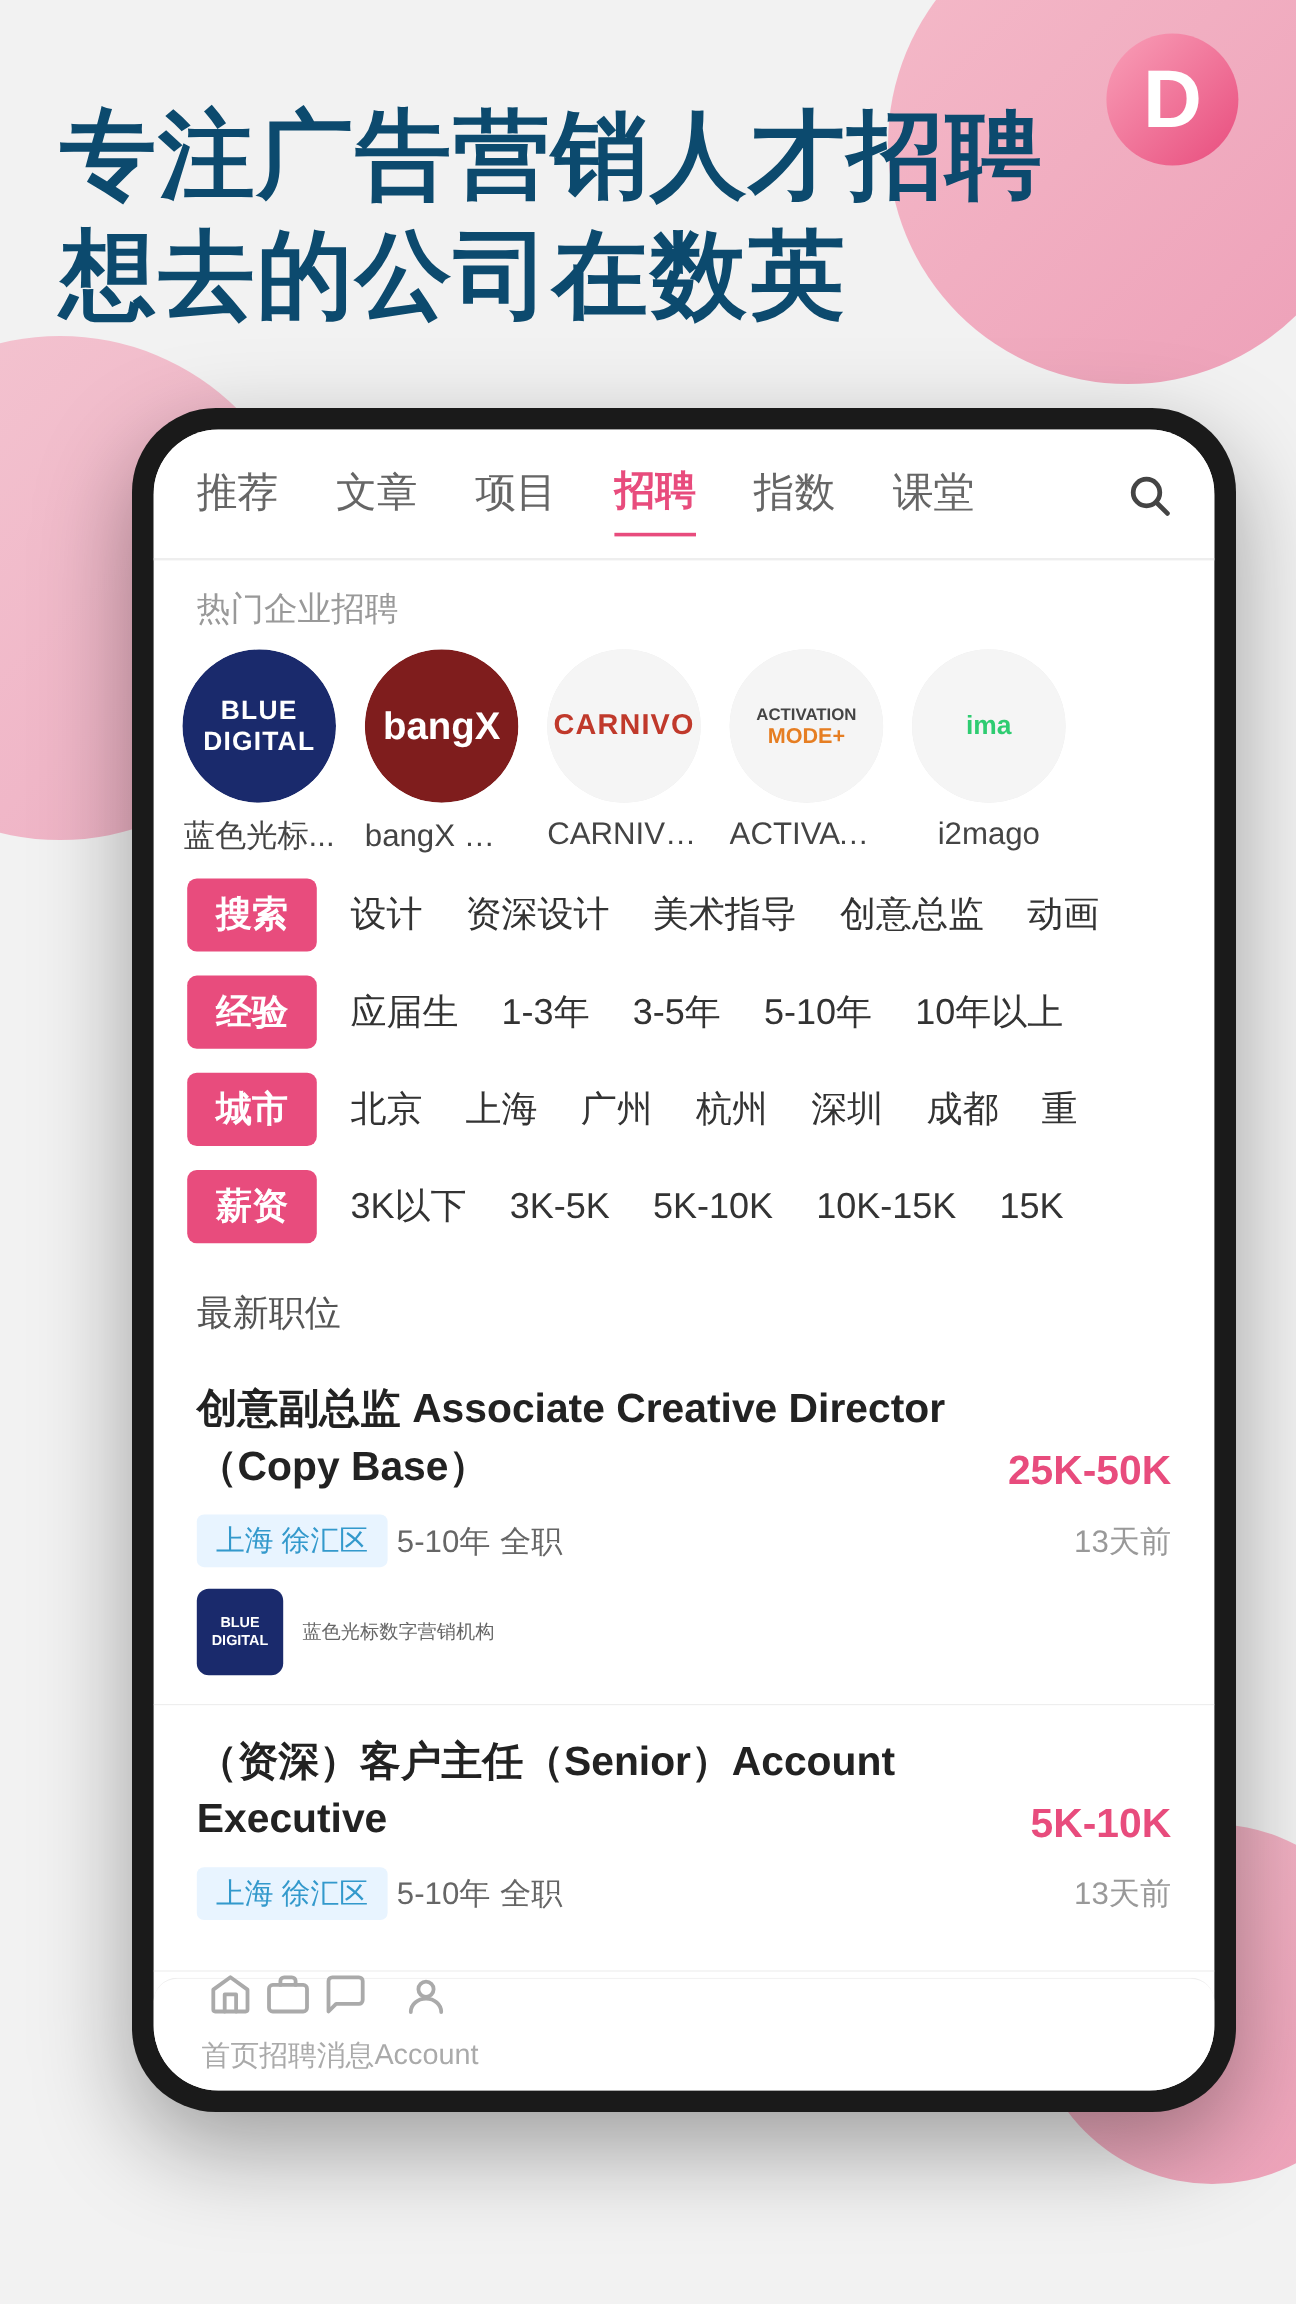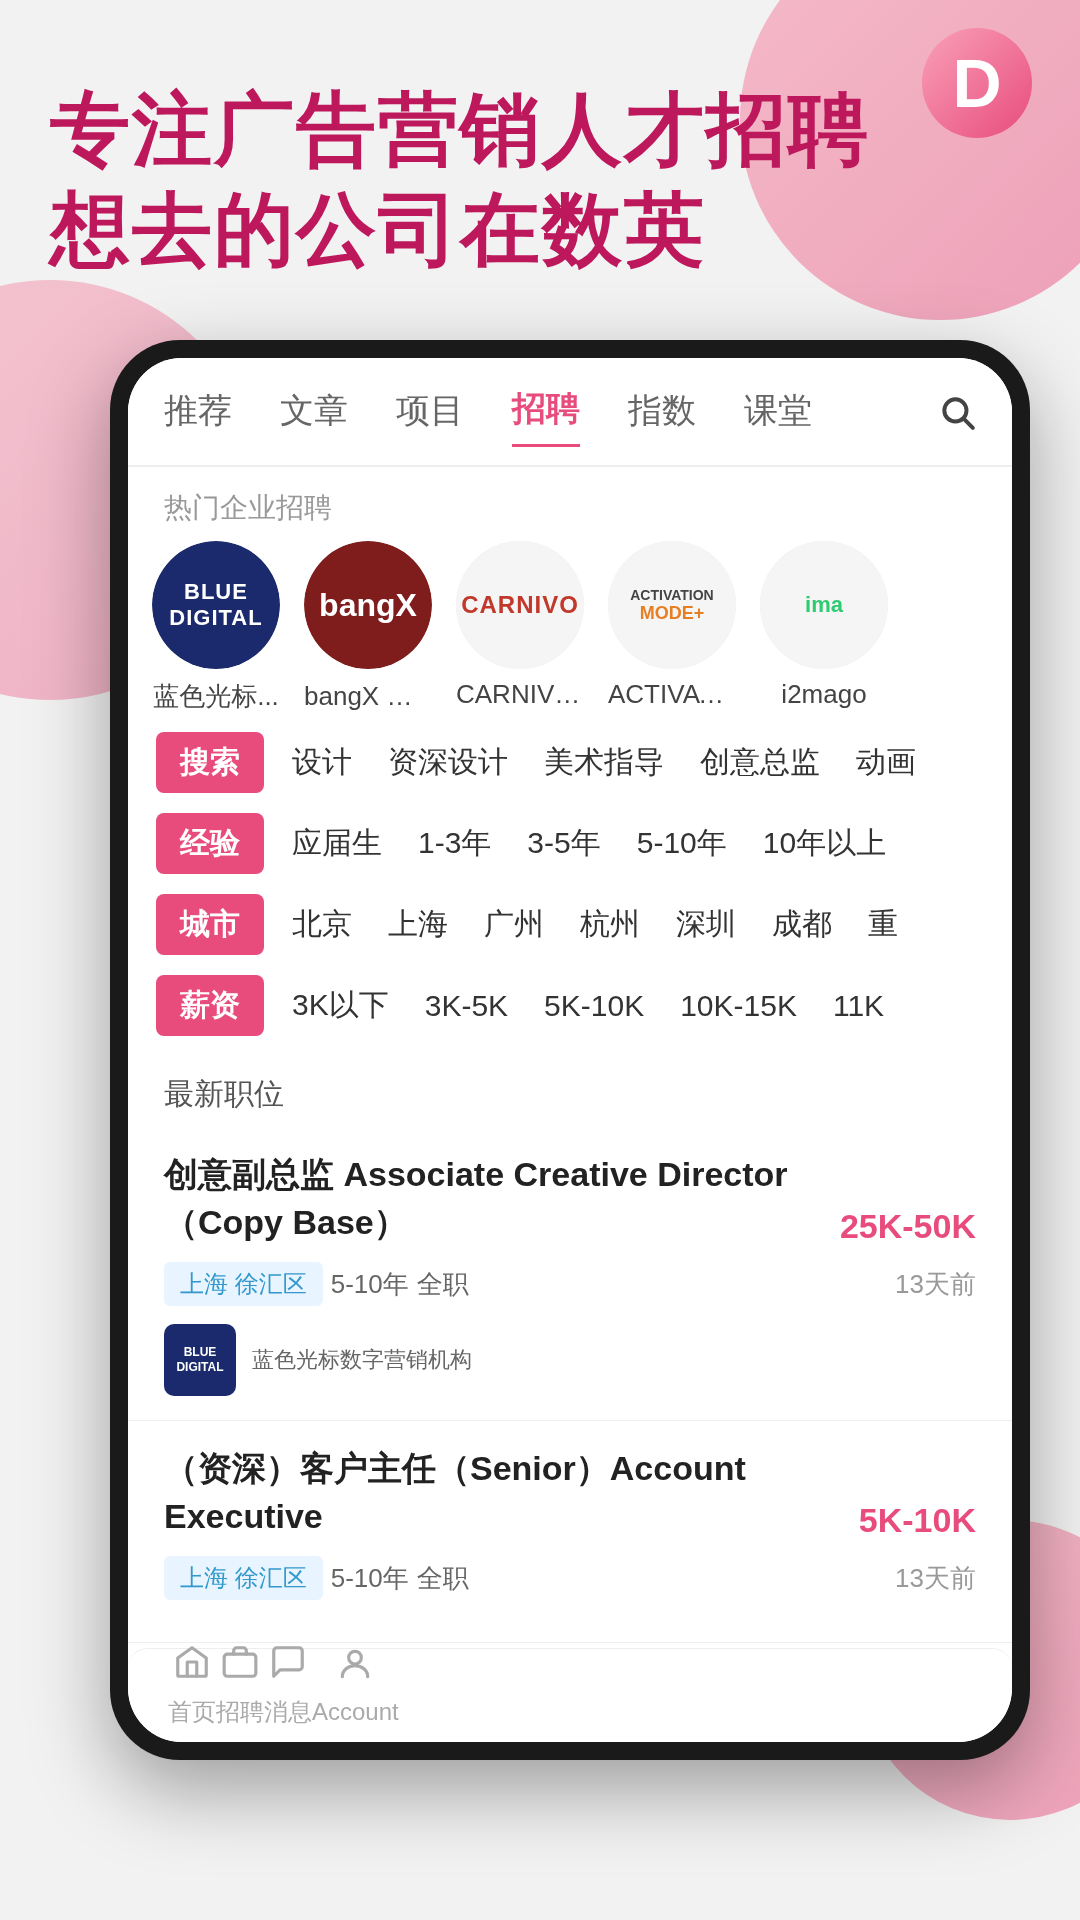--- a/index.html
+++ b/index.html
@@ -69,21 +69,21 @@
     .hero-text {
       position: absolute;
       top: 80px;
       left: 50px;
       right: 180px;
       z-index: 5;
     }
     .hero-title {
       font-size: 80px;
       font-weight: 800;
-      color: #be185d;
+      color: #0c4a6e;
       line-height: 1.25;
       letter-spacing: 2px;
     }
 
     
     .phone-wrap {
       position: absolute;
       top: 340px;
       left: 60px;
       right: 0px;
@@ -369,21 +369,21 @@
       flex-shrink: 0;
     }
     .company-mini-logo span {
       color: white;
       font-size: 14px;
       font-weight: bold;
       text-align: center;
       line-height: 1.2;
     }
     .company-mini-name {
-      font-size: 22px;
+      font-size: 16px;
       color: #666;
     }
 
     
     .bottom-nav {
       position: absolute;
       bottom: 0;
       left: 0;
       right: 0;
       height: 94px;
@@ -536,21 +536,21 @@
           </div>
         </div>
 
         <div class="filter-row">
           <div class="filter-tag">薪资</div>
           <div class="filter-options">
             <span class="filter-option">3K以下</span>
             <span class="filter-option">3K-5K</span>
             <span class="filter-option">5K-10K</span>
             <span class="filter-option">10K-15K</span>
-            <span class="filter-option">11K</span>
+            <span class="filter-option">15K</span>
           </div>
         </div>
 
       </div>
 
       <div class="latest-jobs-label">最新职位</div>
 
       <div class="job-card">
         <div class="job-title-row">
           <div class="job-title">创意副总监 Associate Creative Director（Copy Base）</div>

